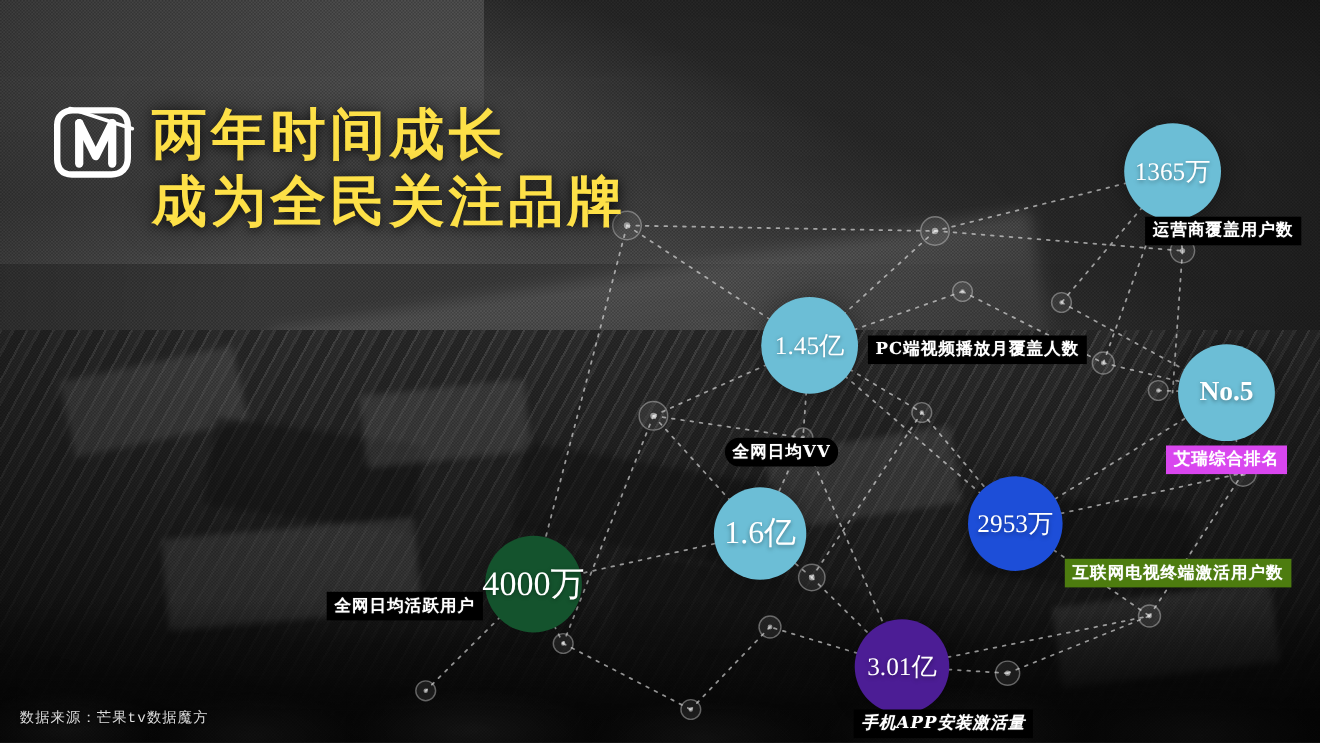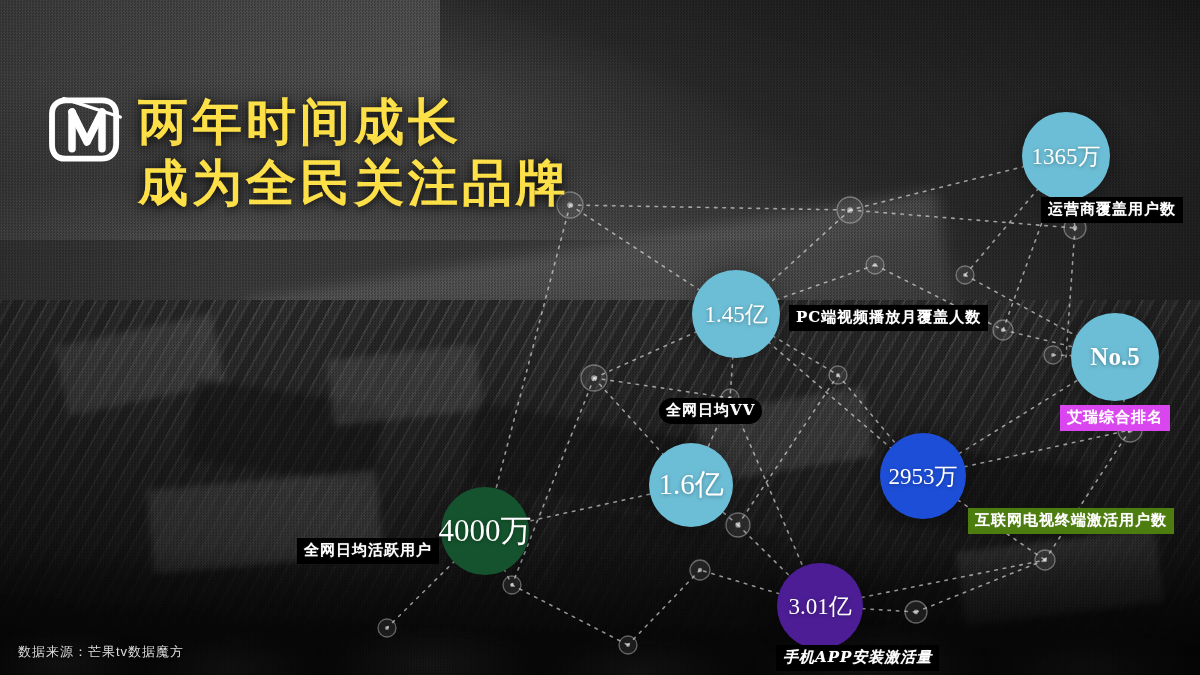--- a/index.html
+++ b/index.html
@@ -131,21 +131,21 @@
     letter-spacing:1px;
     padding:4px 7px 5px 7px;
     line-height:1.15;
     white-space:nowrap;
     text-shadow:0 0 1px rgba(255,255,255,.45);
   }
 
   
   .footer{
     position:absolute;left:18px;bottom:14px;
-    font-family:Liberation Sans, sans-serif;
+    font-family:Liberation Mono, monospace;
     font-size:13px;color:#dcdcdc;letter-spacing:1px;
     text-shadow:0 1px 3px rgba(0,0,0,.9);
     white-space:nowrap;
   }
 </style>
 </head>
 <body>
 
 <div id="stage">
 

